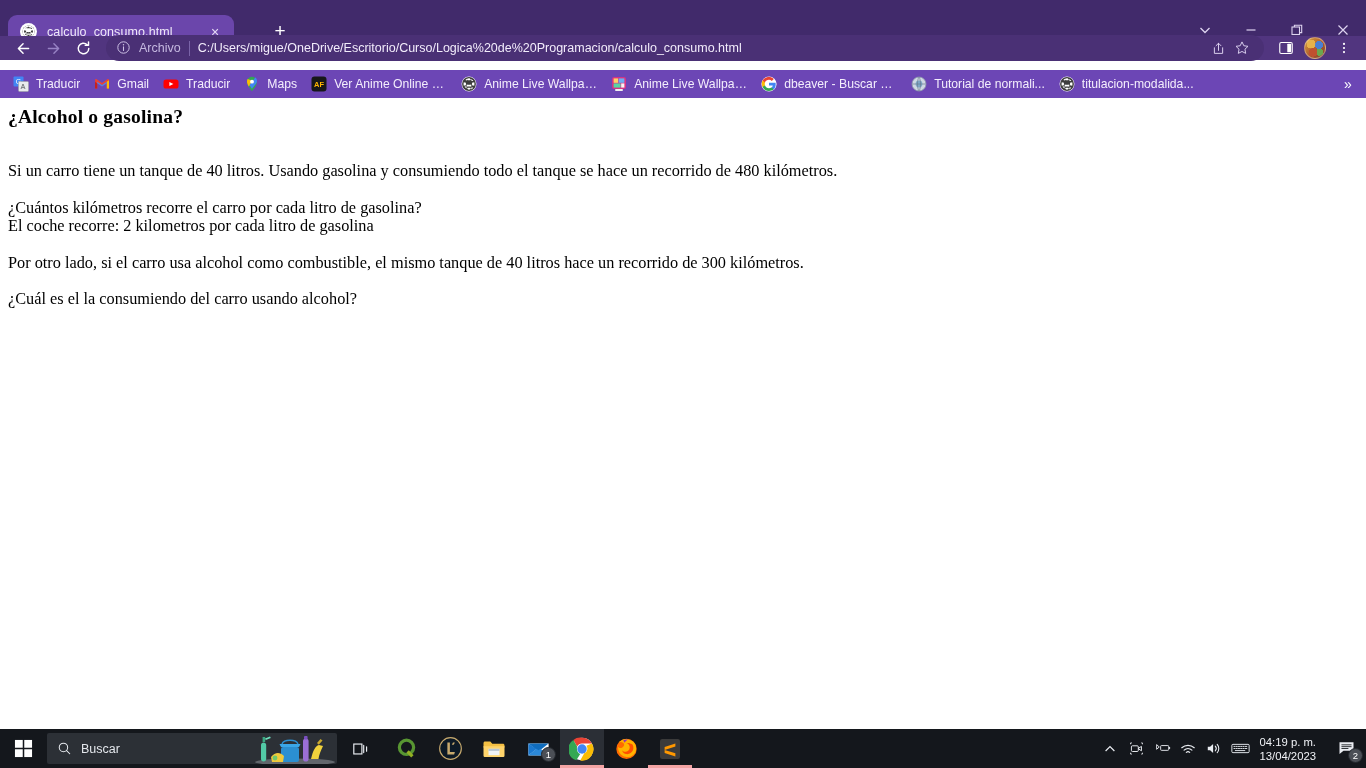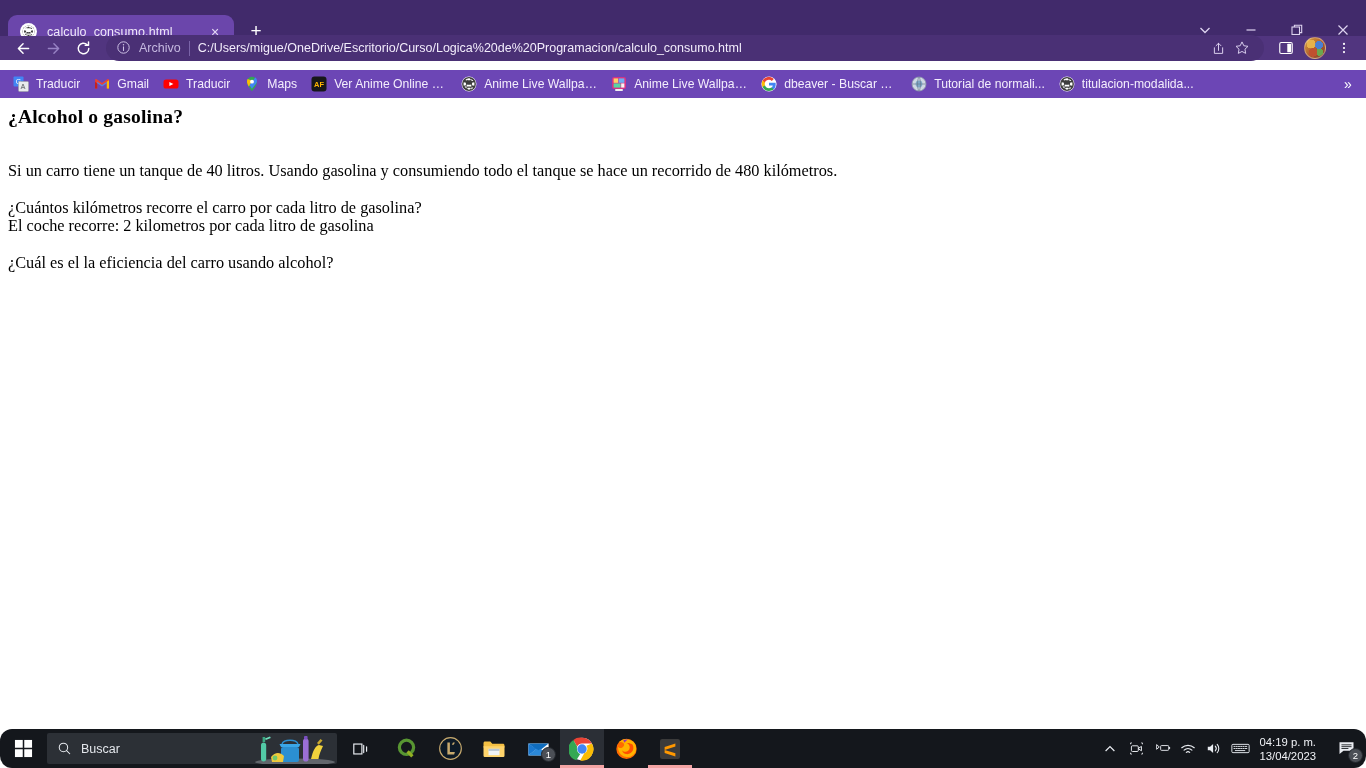--- a/index.html
+++ b/index.html
@@ -10,21 +10,21 @@
     font-family:"Liberation Sans", sans-serif;
   }
 
   
   .browser { position:absolute; left:0; top:0; width:1366px; height:729px; background:#ffffff; }
 
   
   .tabstrip {
     position:absolute; left:0; top:0; width:1366px; height:48px;
     background:#412a6b;
-    display:flex; align-items:flex-end;
+    display:flex; align-items:flex-end;gap:24px;
   }
   .tab {
     position:relative; margin-left:8px; width:226px; height:33px;
     background:#6b46ab;
     border-radius:9px 9px 0 0;
     display:flex; align-items:center; padding:0 8px 0 12px;
     cursor:default;
   }
   .tab-favicon {
     width:17px; height:17px; border-radius:50%;
@@ -132,21 +132,21 @@
   .page p {
     font-size:16.3px; line-height:18.5px; margin:0 0 18px 0;
   }
   .page p.tight { margin-bottom:0; }
   .page p.grp { margin-bottom:18px; }
 
   
   .taskbar {
     position:absolute; left:0; bottom:0; width:1366px; height:39px;
     background:#14171c;
-    display:flex; align-items:center;border-radius:12px;
+    display:flex; align-items:center;
   }
   .start {
     width:47px; height:39px; display:flex; align-items:center; justify-content:center; flex:0 0 auto;
   }
   .search {
     width:290px; height:31px; background:#2c3036; border-radius:2px;
     display:flex; align-items:center; position:relative; flex:0 0 auto;
     overflow:hidden;
   }
   .search-ico { width:34px; display:flex; align-items:center; justify-content:center; color:#e6e9ee; flex:0 0 auto;}
@@ -412,21 +412,22 @@
     <div class="bm-overflow">»</div>
   </div>
 
   <div class="viewport">
     <div class="page">
       <h1>¿Alcohol o gasolina?</h1>
       <div class="blank"></div>
       <p>Si un carro tiene un tanque de 40 litros. Usando gasolina y consumiendo todo el tanque se hace un recorrido de 480 kilómetros.</p>
       <p class="tight">¿Cuántos kilómetros recorre el carro por cada litro de gasolina?</p>
       <p class="grp">El coche recorre: 2 kilometros por cada litro de gasolina</p>
-      <p class="tight">¿Cuál es el la eficiencia del carro usando alcohol?</p>
+      <p>Por otro lado, si el carro usa alcohol como combustible, el mismo tanque de 40 litros hace un recorrido de 300 kilómetros.</p>
+      <p class="tight">¿Cuál es el la consumiendo del carro usando alcohol?</p>
     </div>
   </div>
 </div>
 
 <div class="taskbar">
 
   <div class="start">
     <svg width="19" height="19" viewBox="0 0 20 20">
       <rect x="1" y="1" width="8.2" height="8.2" fill="#ffffff"></rect>
       <rect x="10.8" y="1" width="8.2" height="8.2" fill="#ffffff"></rect>

